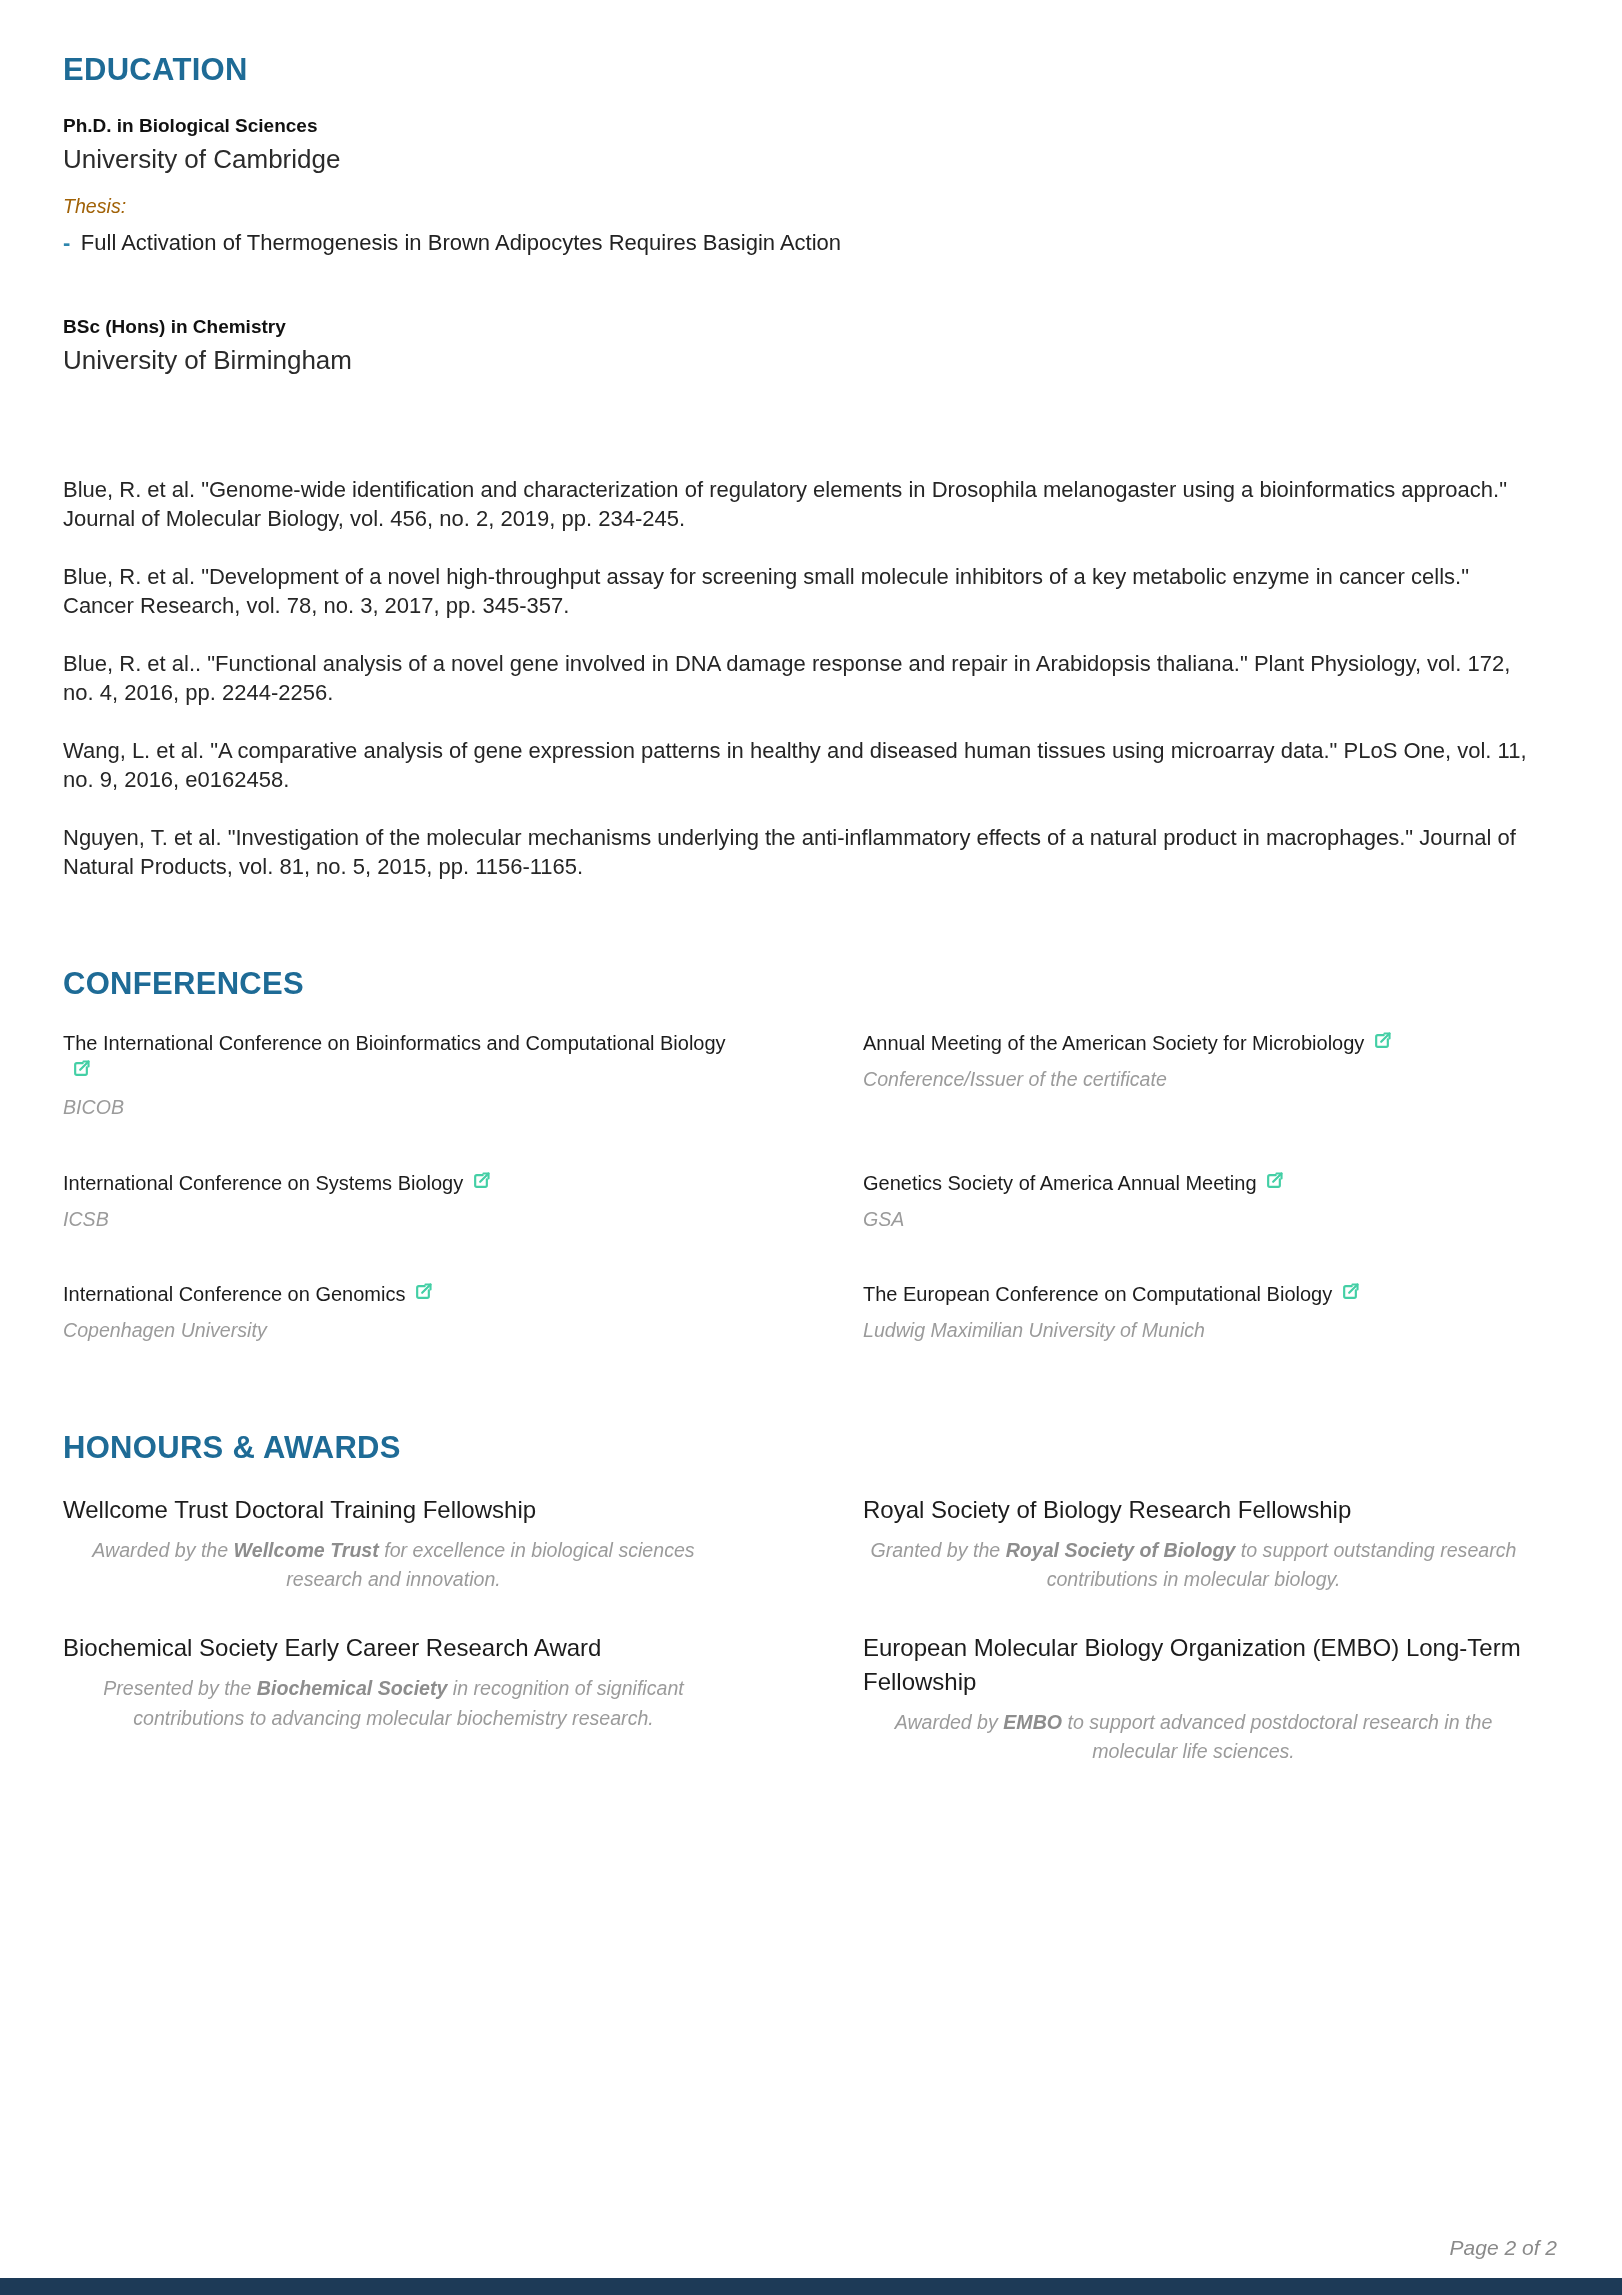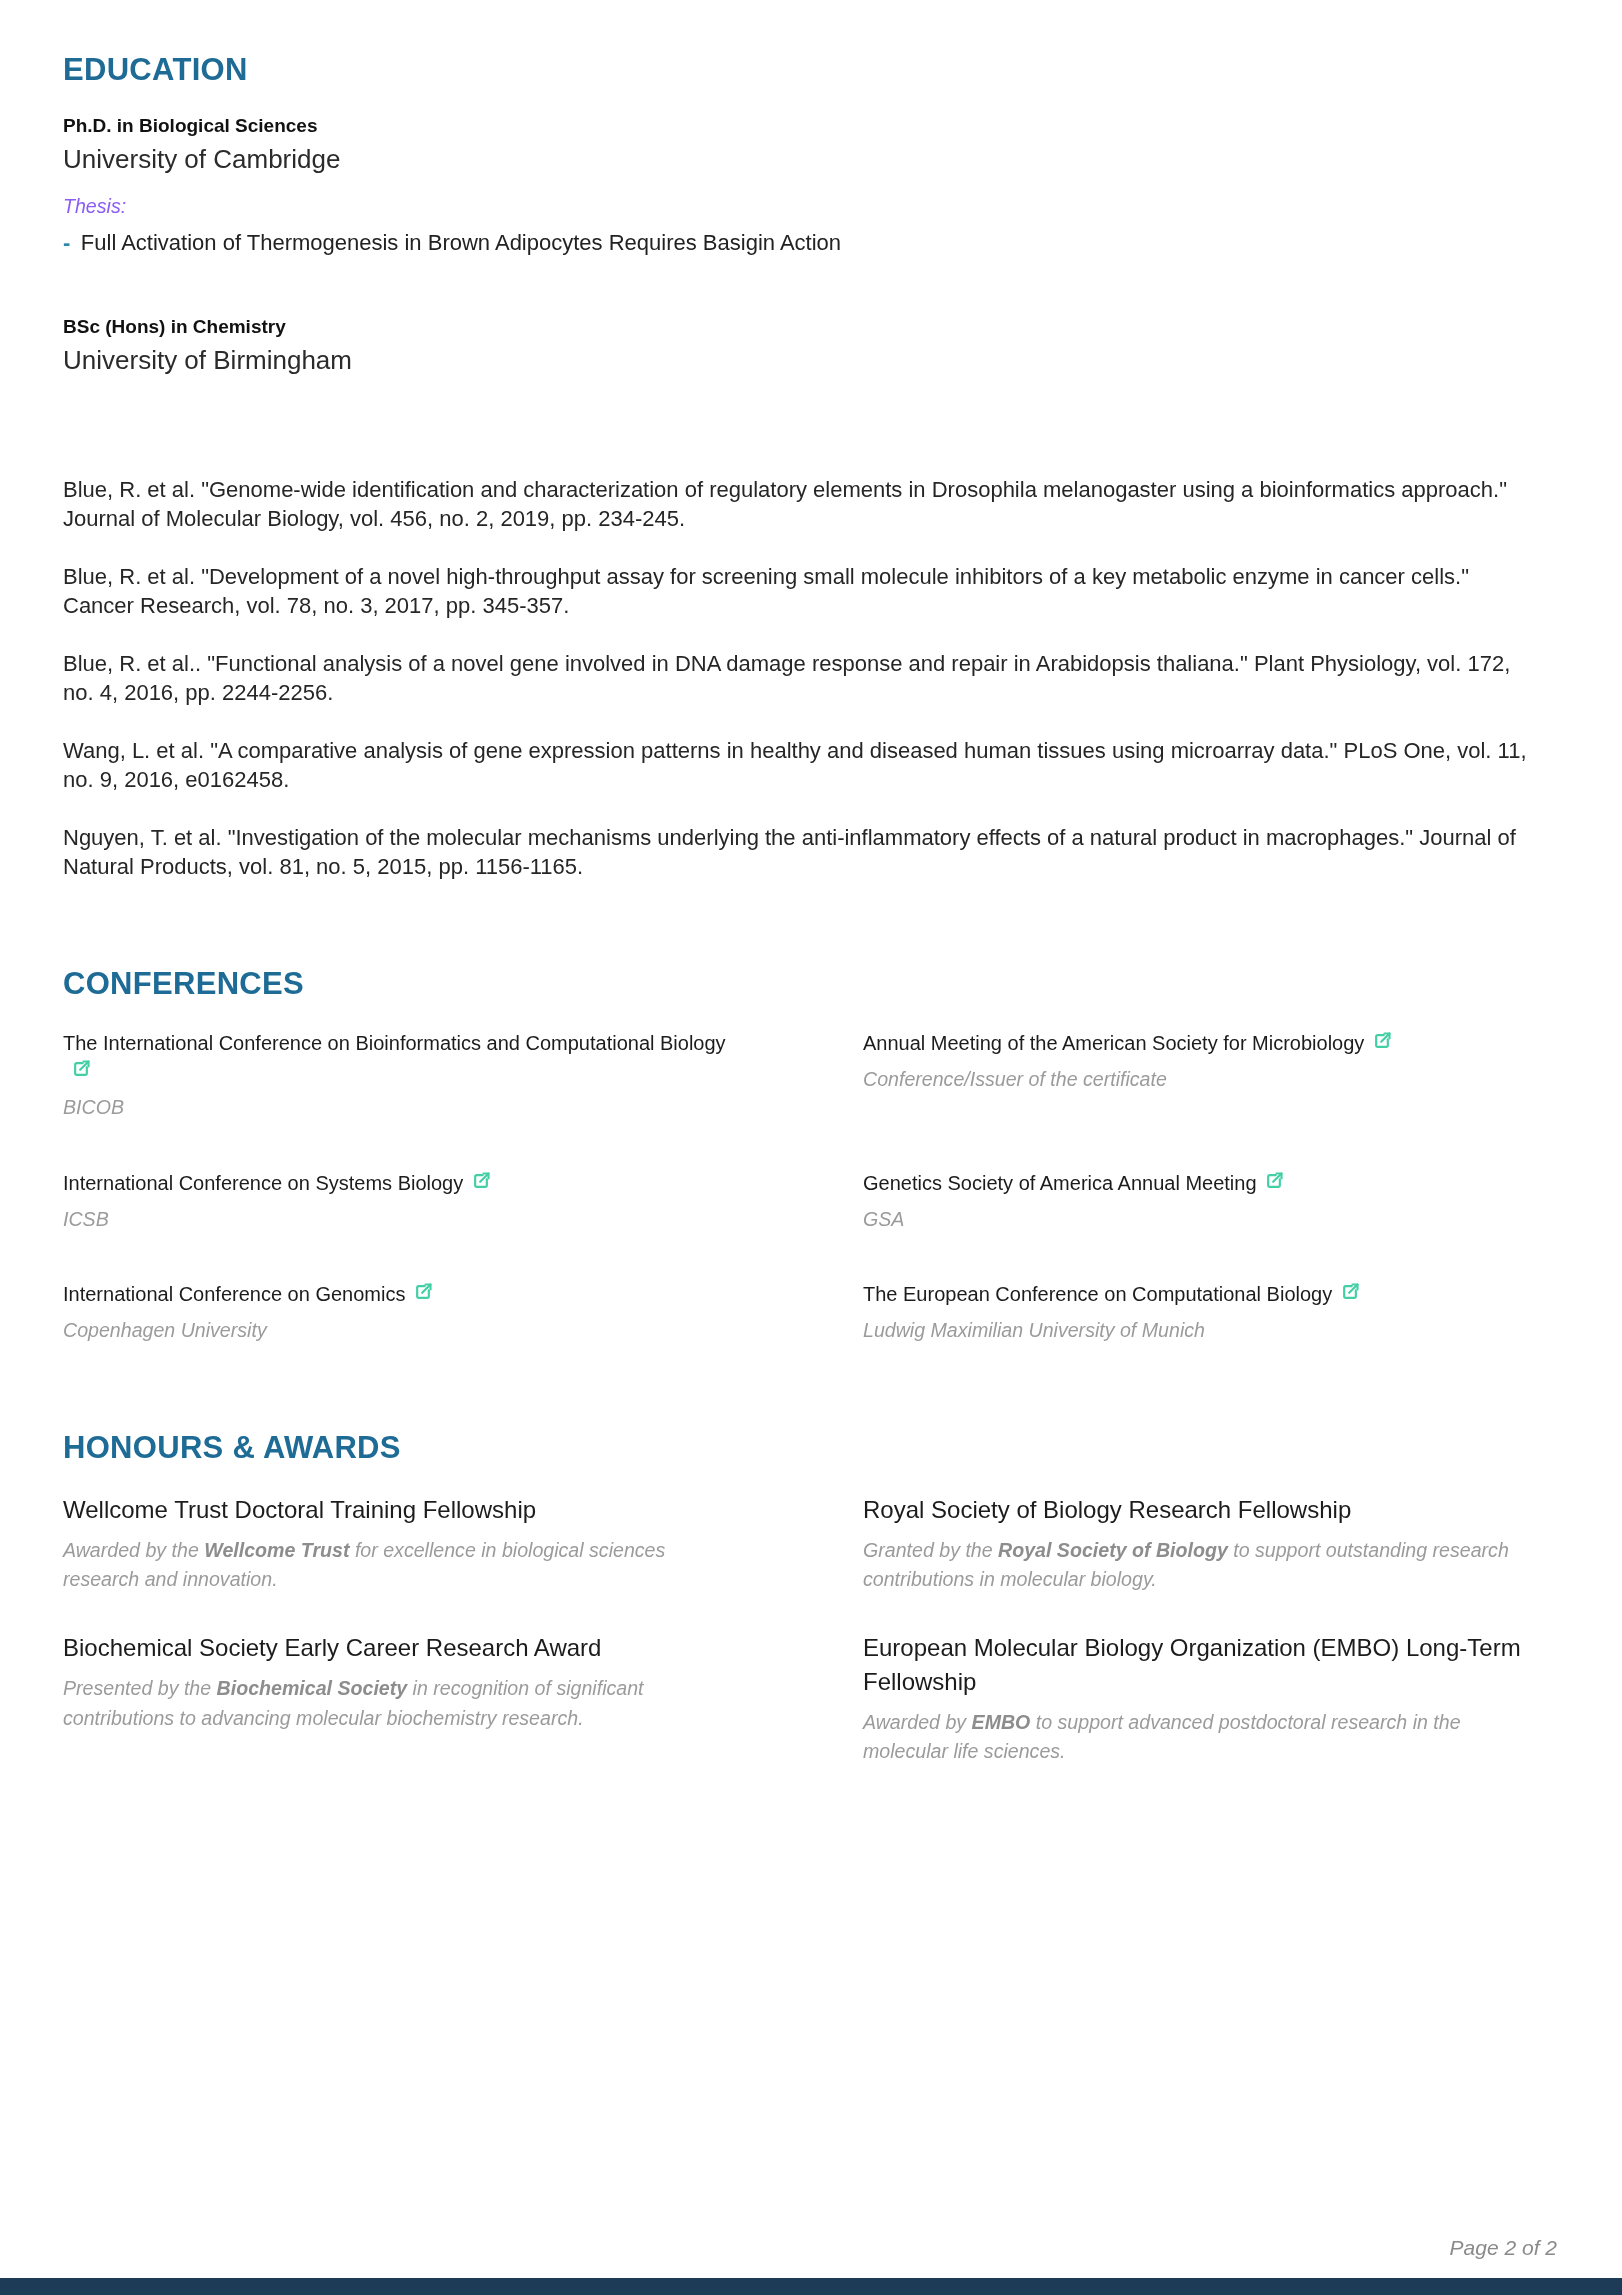--- a/index.html
+++ b/index.html
@@ -15,38 +15,38 @@
     line-height:1.15;margin:0 0 27.5px 0;
   }
   .section{margin-top:85px;}
   .section.pubs{margin-top:98px;}
 
   
   .edu-item{margin-top:60px;}
   .edu-item.first{margin-top:0;}
   .degree{font-size:19px;font-weight:bold;color:#111;line-height:1.2;margin:0;}
   .institution{font-size:26px;color:#2b2b2b;line-height:1.25;margin-top:5.2px;}
-  .thesis-label{font-size:19.6px;color:#8b5cf6;font-style:italic;margin-top:19.6px;}
+  .thesis-label{font-size:19.6px;color:#a16207;font-style:italic;margin-top:19.6px;}
   .thesis-line{display:flex;align-items:baseline;margin-top:11.8px;font-size:22px;color:#222;}
   .dash{color:#2e86ad;font-weight:bold;margin-right:10.5px;}
   .dash::before{content:"-";}
 
   
   .pub{font-size:22px;line-height:1.32;color:#262626;margin:0 0 29px 0;max-width:1495px;}
 
   
   .twocol{display:grid;grid-template-columns:1fr 1fr;column-gap:124px;row-gap:47px;}
   .entry-name{font-size:20px;color:#1c1c1c;line-height:1.4;}
   .entry-sub{font-size:19.6px;color:#9b9b9b;font-style:italic;margin-top:7.9px;line-height:1.4;}
   .ext{display:inline-block;margin-left:7.9px;vertical-align:-1.3px;}
   .ext svg{width:20px;height:20px;display:inline-block;}
 
   
   .award-title{font-size:24px;color:#1c1c1c;line-height:1.4;}
-  .award-desc{font-size:19.6px;color:#9b9b9b;font-style:italic;line-height:1.5;margin-top:9.2px;max-width:661px;}
+  .award-desc{font-size:19.6px;color:#9b9b9b;font-style:italic;line-height:1.5;margin-top:9.2px;max-width:661px;text-align:center;}
   .award-desc b{color:#8d8d8d;}
 
   .page-label{
     position:absolute;right:65px;bottom:35px;
     font-size:21px;color:#8a8a8a;font-style:italic;
   }
   .footer-bar{
     position:absolute;left:0;bottom:0;width:100%;height:17px;background:#1d3a57;
   }
 </style>

